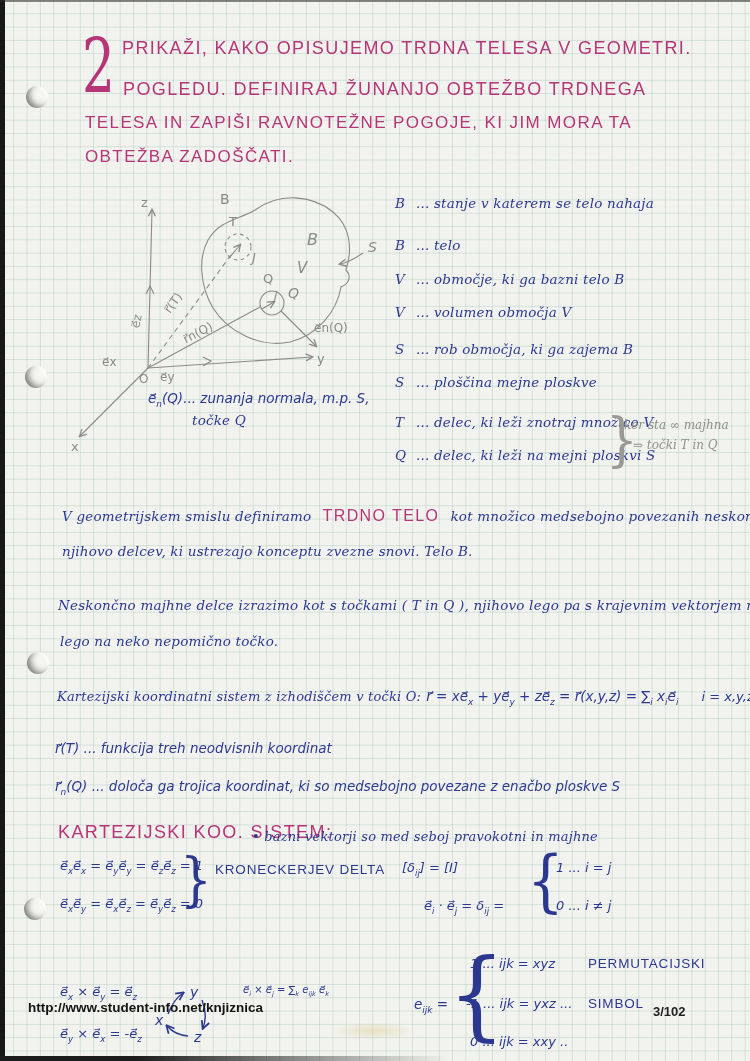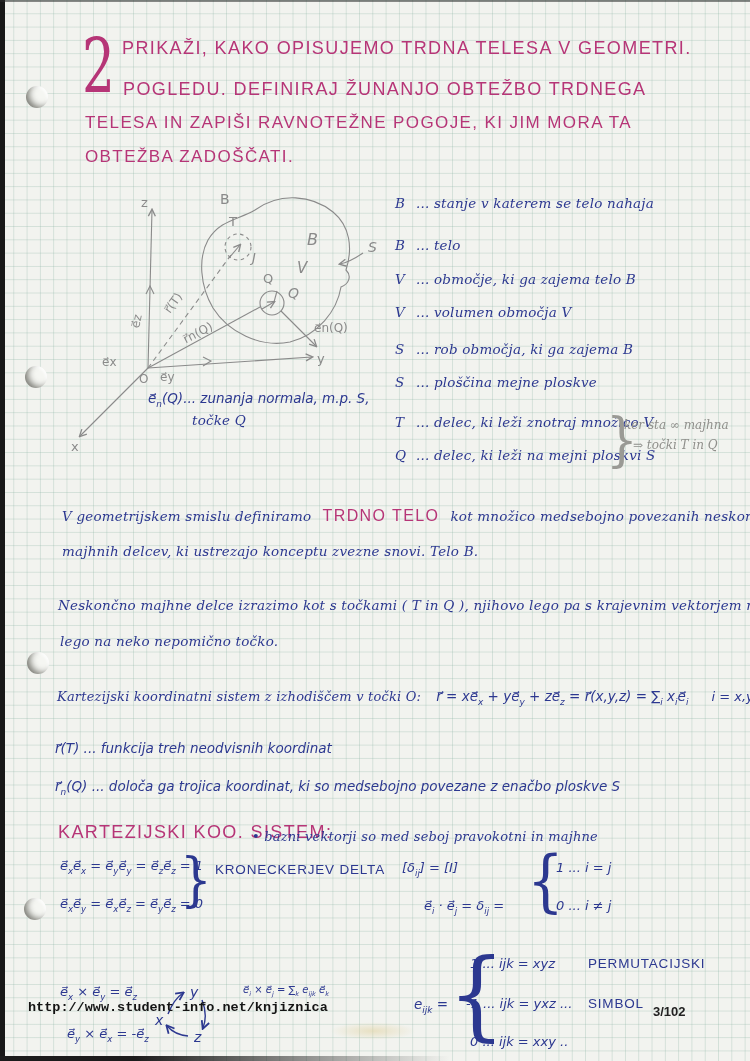--- a/index.html
+++ b/index.html
@@ -22,21 +22,21 @@
   .hand{font-family:"DejaVu Serif",serif;font-style:italic;color:#2c3890;font-size:13.5px;letter-spacing:.2px;}
   .math{font-family:"DejaVu Sans",sans-serif;font-style:italic;color:#2c3890;font-size:13px;}
   .math sub{font-size:.66em;}
   .bluecaps{font-family:"Liberation Sans",sans-serif;color:#2c3890;letter-spacing:.8px;font-size:13.5px;}
   .pencil-text{font-family:"DejaVu Serif",serif;font-style:italic;color:#8f8f8b;font-size:12px;}
   .brace{font-family:"DejaVu Serif",serif;color:#2c3890;line-height:1;transform-origin:top left;}
   .brace.pencil{color:#9a9a95;}
   .legend-row{display:flex;gap:5px;}
   .legend-sym{min-width:16px;}
   .script{font-family:"DejaVu Serif",serif;font-style:italic;}
-  .wmark{font-family:Liberation Mono, monospace;font-weight:bold;color:#141414;font-size:13.5px;letter-spacing:0;}
+  .wmark{font-family:Liberation Sans, sans-serif;font-weight:bold;color:#141414;font-size:13.5px;letter-spacing:0;}
   .pagenum{font-family:"Liberation Sans",sans-serif;font-weight:bold;color:#222;font-size:13px;}
   .smudge{left:330px;top:1022px;width:86px;height:18px;border-radius:50%;
     background:radial-gradient(ellipse,rgba(222,205,150,.5),rgba(222,205,150,0) 70%);}
   svg text{font-family:"DejaVu Sans",sans-serif;}
 </style>
 </head>
 <body>
 
 <div class="page">
 
@@ -114,21 +114,21 @@
   <div class="abs hand legend-row" style="left:395px;top:195px">
       <span class="legend-sym">B</span>
       <span>... stanje v katerem se telo nahaja</span>
     </div>
   <div class="abs hand legend-row" style="left:395px;top:237px">
       <span class="legend-sym script">B</span>
       <span>... telo</span>
     </div>
   <div class="abs hand legend-row" style="left:395px;top:271px">
       <span class="legend-sym script">V</span>
-      <span>... območje, ki ga zajema telo B</span>
+      <span>... območje, ki ga bazni telo B</span>
     </div>
   <div class="abs hand legend-row" style="left:395px;top:304px">
       <span class="legend-sym">V</span>
       <span>... volumen območja V</span>
     </div>
   <div class="abs hand legend-row" style="left:395px;top:341px">
       <span class="legend-sym script">S</span>
       <span>... rob območja, ki ga zajema B</span>
     </div>
   <div class="abs hand legend-row" style="left:395px;top:374px">
@@ -145,47 +145,47 @@
     </div>
   <div class="abs brace pencil" style="left:606px;top:412px;font-size:50px;transform:scaleY(1.15)">}</div>
   <div class="abs pencil-text" style="left:624px;top:418px">ker sta ∞ majhna</div>
   <div class="abs pencil-text" style="left:633px;top:438px">⇒ točki T in Q</div>
 
   <div class="abs" style="left:62px;top:506px">
     <span class="hand">V geometrijskem smislu definiramo</span>
     <span class="pinkcaps" style="font-size:16px;margin:0 6px">TRDNO TELO</span>
     <span class="hand">kot množico medsebojno povezanih neskončno</span>
   </div>
-  <div class="abs hand" style="left:62px;top:543px">majhnih delcev, ki ustrezajo konceptu zvezne snovi. Telo B.</div>
+  <div class="abs hand" style="left:62px;top:543px">njihovo delcev, ki ustrezajo konceptu zvezne snovi. Telo B.</div>
 
   <div class="abs hand" style="left:58px;top:597px">Neskončno majhne delce izrazimo kot s točkami ( T in Q ), njihovo lego pa s krajevnim vektorjem r⃗</div>
   <div class="abs hand" style="left:60px;top:633px">lego na neko nepomično točko.</div>
 
   <div class="abs" style="left:57px;top:686px">
     <span class="hand" style="font-size:13px">Kartezijski koordinatni sistem z izhodiščem v točki O:</span>
-    <span class="math" style="margin-left:10px;font-size:13.5px">r⃗ = xe⃗<sub>x</sub> + ye⃗<sub>y</sub> + ze⃗<sub>z</sub> = r⃗(x,y,z) = ∑<sub>i</sub> x<sub>i</sub>e⃗<sub>i</sub></span>
+    <span class="math" style="font-size:13.5px">r⃗ = xe⃗<sub>x</sub> + ye⃗<sub>y</sub> + ze⃗<sub>z</sub> = r⃗(x,y,z) = ∑<sub>i</sub> x<sub>i</sub>e⃗<sub>i</sub></span>
     <span class="math" style="margin-left:18px">i = x,y,z</span>
   </div>
   <div class="abs math" style="left:55px;top:740px;font-size:13.5px">r⃗(T) ... funkcija treh neodvisnih koordinat</div>
   <div class="abs math" style="left:55px;top:778px;font-size:13.5px">r⃗<sub>n</sub>(Q) ... določa ga trojica koordinat, ki so medsebojno povezane z enačbo ploskve S</div>
 
   <div class="abs pinkcaps" style="left:58px;top:822px;font-size:18px">KARTEZIJSKI KOO. SISTEM:</div>
   <div class="abs hand" style="left:252px;top:829px;font-size:13px">• bazni vektorji so med seboj pravokotni in majhne</div>
   <div class="abs math" style="left:60px;top:858px">e⃗<sub>x</sub>e⃗<sub>x</sub> = e⃗<sub>y</sub>e⃗<sub>y</sub> = e⃗<sub>z</sub>e⃗<sub>z</sub> = 1</div>
   <div class="abs math" style="left:60px;top:896px">e⃗<sub>x</sub>e⃗<sub>y</sub> = e⃗<sub>x</sub>e⃗<sub>z</sub> = e⃗<sub>y</sub>e⃗<sub>z</sub> = 0</div>
   <div class="abs brace" style="left:180px;top:852px;font-size:50px;transform:scaleY(1.15)">}</div>
   <div class="abs bluecaps" style="left:215px;top:862px">KRONECKERJEV DELTA</div>
   <div class="abs math" style="left:402px;top:860px">[δ<sub>ij</sub>] = [I]</div>
   <div class="abs math" style="left:424px;top:898px">e⃗<sub>i</sub> · e⃗<sub>j</sub> = δ<sub>ij</sub> =</div>
   <div class="abs brace" style="left:527px;top:848px;font-size:58px;transform:scaleY(1.15)">{</div>
   <div class="abs math" style="left:556px;top:860px">1 ...  i = j</div>
   <div class="abs math" style="left:556px;top:898px">0 ...  i ≠ j</div>
 
   <div class="abs math" style="left:60px;top:984px">e⃗<sub>x</sub> × e⃗<sub>y</sub> = e⃗<sub>z</sub></div>
-  <div class="abs math" style="left:67px;top:1026px">e⃗<sub>y</sub> × e⃗<sub>x</sub> = -e⃗<sub>z</sub></div>
+  <div class="abs math" style="left:60px;top:1026px">e⃗<sub>y</sub> × e⃗<sub>x</sub> = -e⃗<sub>z</sub></div>
 
   <svg class="abs" style="left:152px;top:982px" width="72" height="62">
     <defs>
       <marker id="ahb" viewBox="0 0 10 10" refX="8" refY="5" markerWidth="7" markerHeight="7" orient="auto-start-reverse">
         <path d="M1,1 L9,5 L1,9" fill="none" stroke="#2c3890" stroke-width="1.8"></path>
       </marker>
     </defs>
     <g stroke="#2c3890" stroke-width="1.4" fill="none">
       <path d="M16,32 Q22,17 31,11" marker-end="url(#ahb)"></path>
       <path d="M50,18 Q56,33 51,46" marker-end="url(#ahb)"></path>

